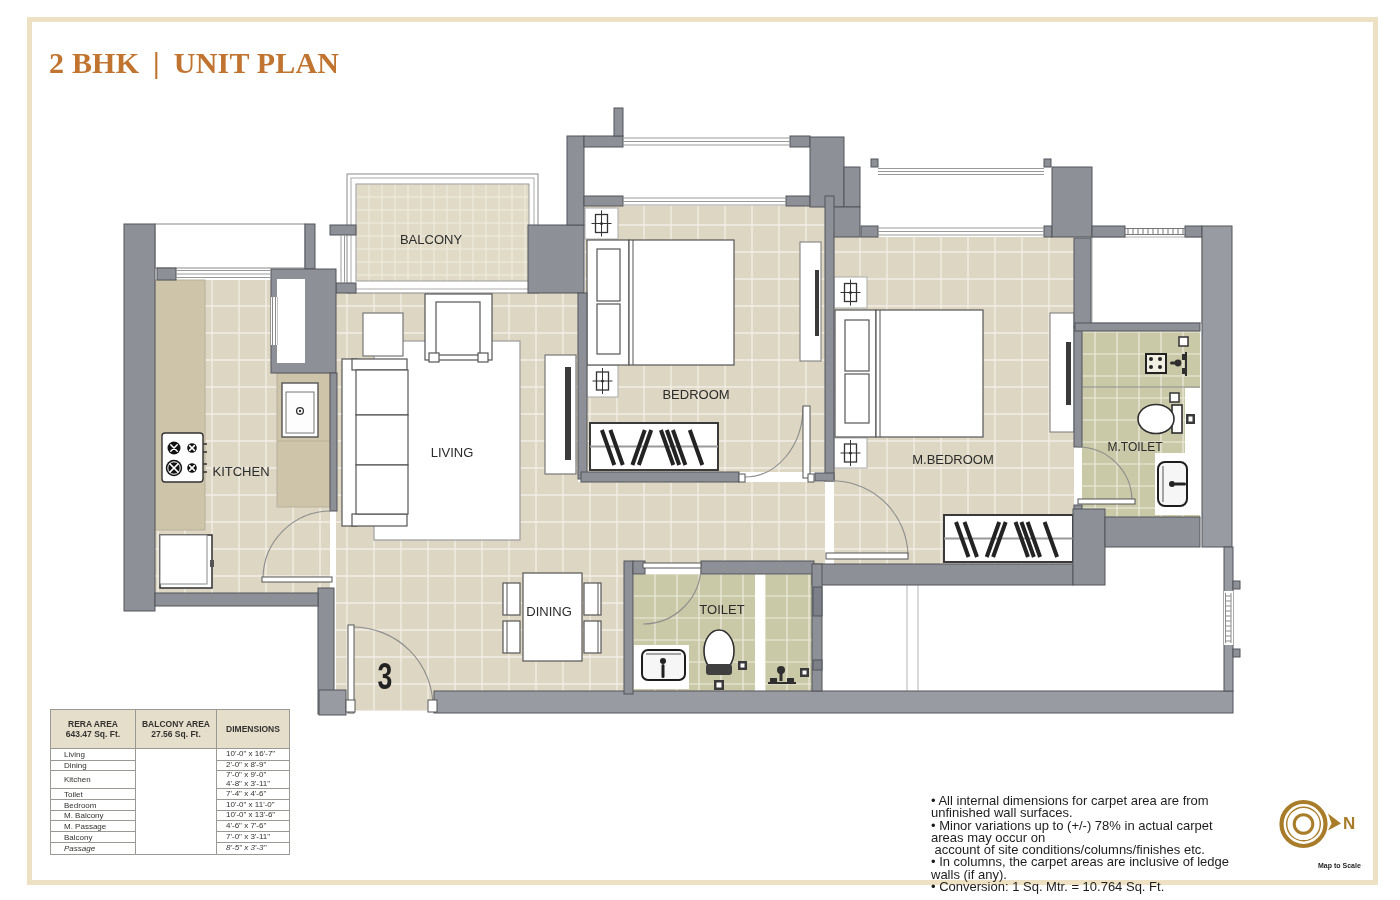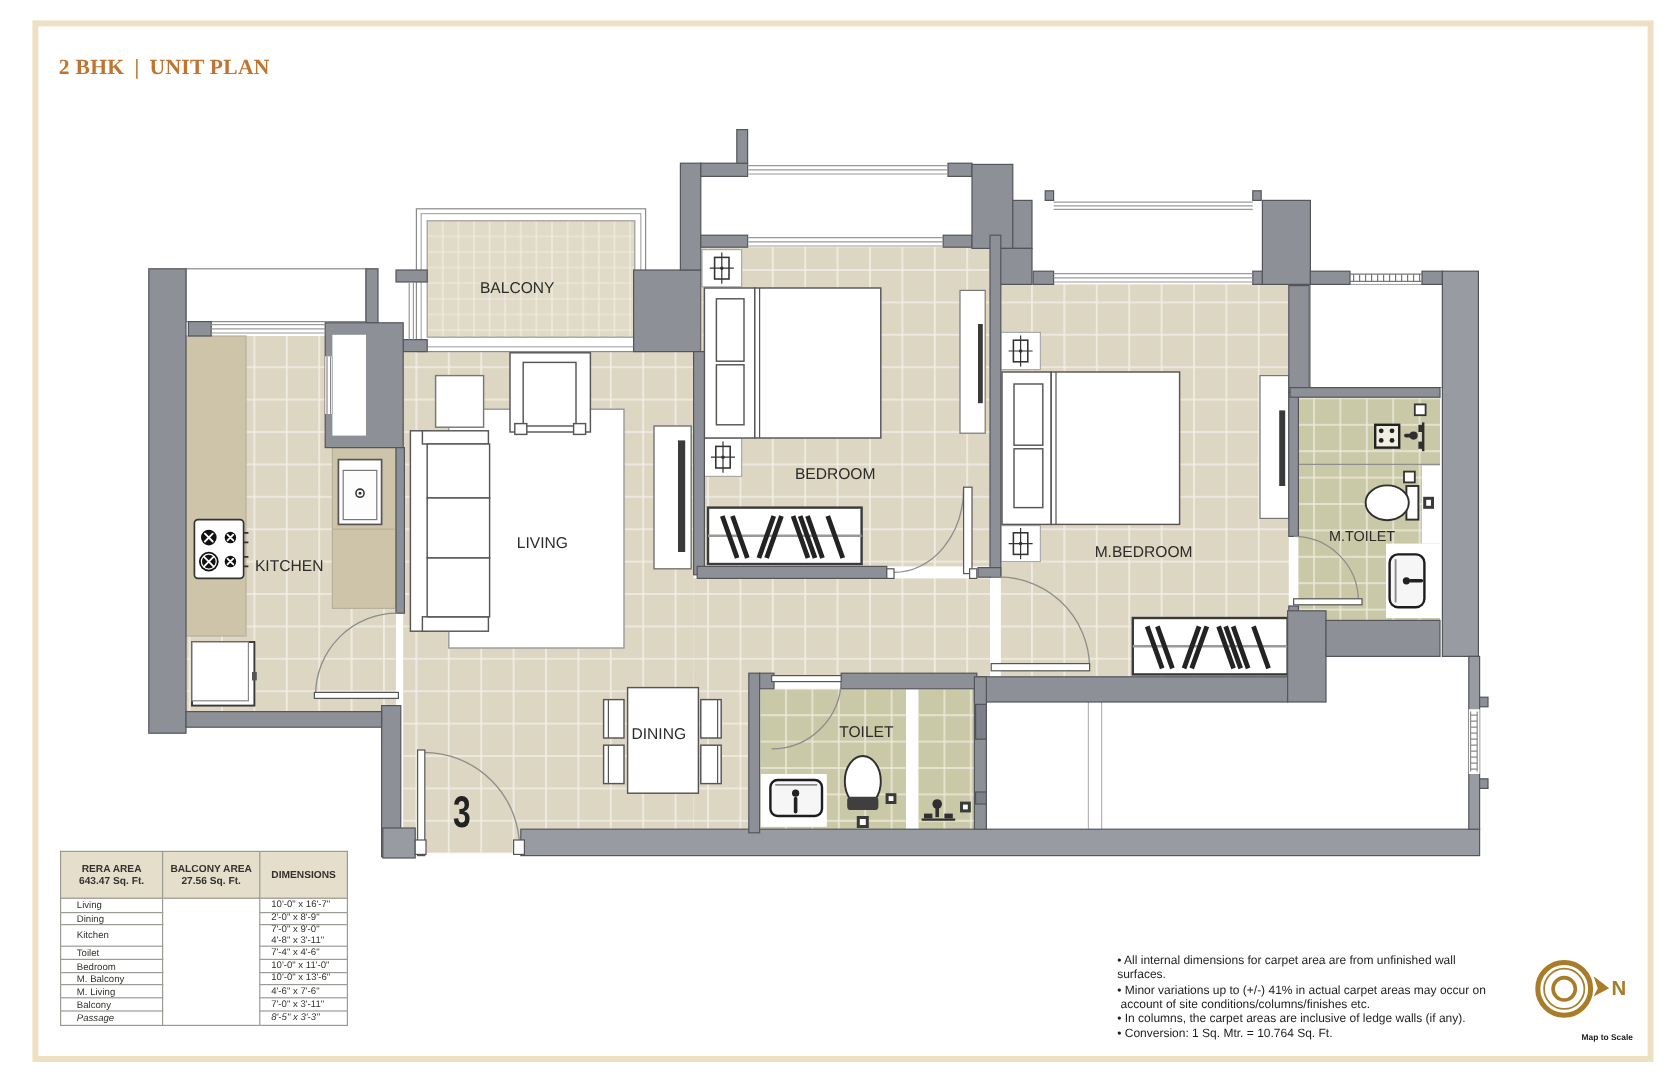--- a/index.html
+++ b/index.html
@@ -1,23 +1,23 @@
 <!DOCTYPE html>
 <html><head>
 <meta charset="utf-8">
 <style>
   html,body{margin:0;padding:0;}
   body{width:1400px;height:900px;background:#ffffff;position:relative;overflow:hidden;
        font-family:"Liberation Sans", sans-serif;}
   #frame{position:absolute;left:27px;top:17px;width:1341px;height:858px;border:5px solid #edd;
          border-color:#eee0c2;}
   #title{position:absolute;left:49px;top:46px;font-family:"Liberation Serif",serif;
-         font-weight:bold;font-size:18px;letter-spacing:0.2px;color:#c0742f;}
+         font-weight:bold;font-size:30px;letter-spacing:0.2px;color:#c0742f;}
   svg{position:absolute;left:0;top:0;}
-  #notes{position:absolute;left:931px;top:795px;font-size:10px;color:#1d1d1d;line-height:12.3px;width:310px;}
+  #notes{position:absolute;left:931px;top:795px;font-size:13px;color:#1d1d1d;line-height:12.3px;width:310px;}
   #maptoscale{position:absolute;left:1318px;top:862px;font-size:7px;font-weight:bold;color:#1d1d1d;}
   
   #tbl{position:absolute;left:50px;top:709px;width:240px;border-collapse:collapse;
        color:#33322f;padding-left:44px;}
   #tbl td{border:1px solid #9a9a94;padding:0;vertical-align:middle;}
   #tbl .hd{background:#e5decb;font-weight:bold;font-size:8.5px;text-align:center;line-height:10.5px;}
   #tbl .lab{font-size:8px;padding-left:13px;}
   #tbl .dim{font-size:8px;padding-left:9px;line-height:8.5px;}
 </style>
 </head>
@@ -326,33 +326,33 @@
       </tr>
   <tr style="height:11px;">
         <td class="lab">Bedroom</td>
         <td class="dim">10'-0" x 11'-0"</td>
       </tr>
   <tr style="height:10px;">
         <td class="lab">M. Balcony</td>
         <td class="dim">10'-0" x 13'-6"</td>
       </tr>
   <tr style="height:11px;">
-        <td class="lab">M. Living</td>
+        <td class="lab">M. Passage</td>
         <td class="dim">4'-6" x 7'-6"</td>
       </tr>
   <tr style="height:11px;">
         <td class="lab">Balcony</td>
         <td class="dim">7'-0" x 3'-11"</td>
       </tr>
   <tr style="height:12px;font-style:italic;">
         <td class="lab">Passage</td>
         <td class="dim">8'-5" x 3'-3"</td>
       </tr>
 </tbody>
   </table>
 <div id="notes">
   <div>• All internal dimensions for carpet area are from unfinished wall surfaces.</div>
-  <div>• Minor variations up to (+/-) 41% in actual carpet areas may occur on</div>
+  <div>• Minor variations up to (+/-) 78% in actual carpet areas may occur on</div>
   <div>&nbsp;account of site conditions/columns/finishes etc.</div>
   <div>• In columns, the carpet areas are inclusive of ledge walls (if any).</div>
   <div>• Conversion: 1 Sq. Mtr. = 10.764 Sq. Ft.</div>
 </div>
 <div id="maptoscale">Map to Scale</div>
 
 </body></html>

